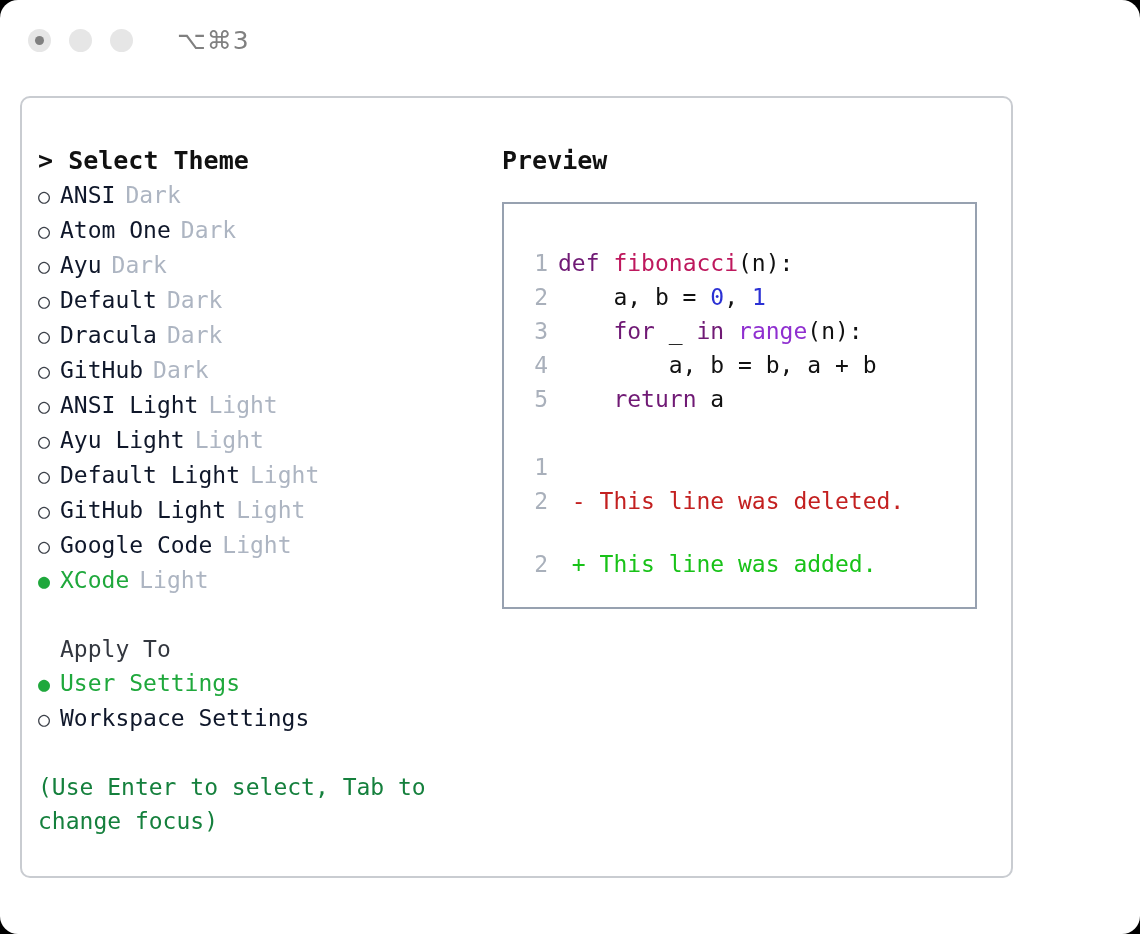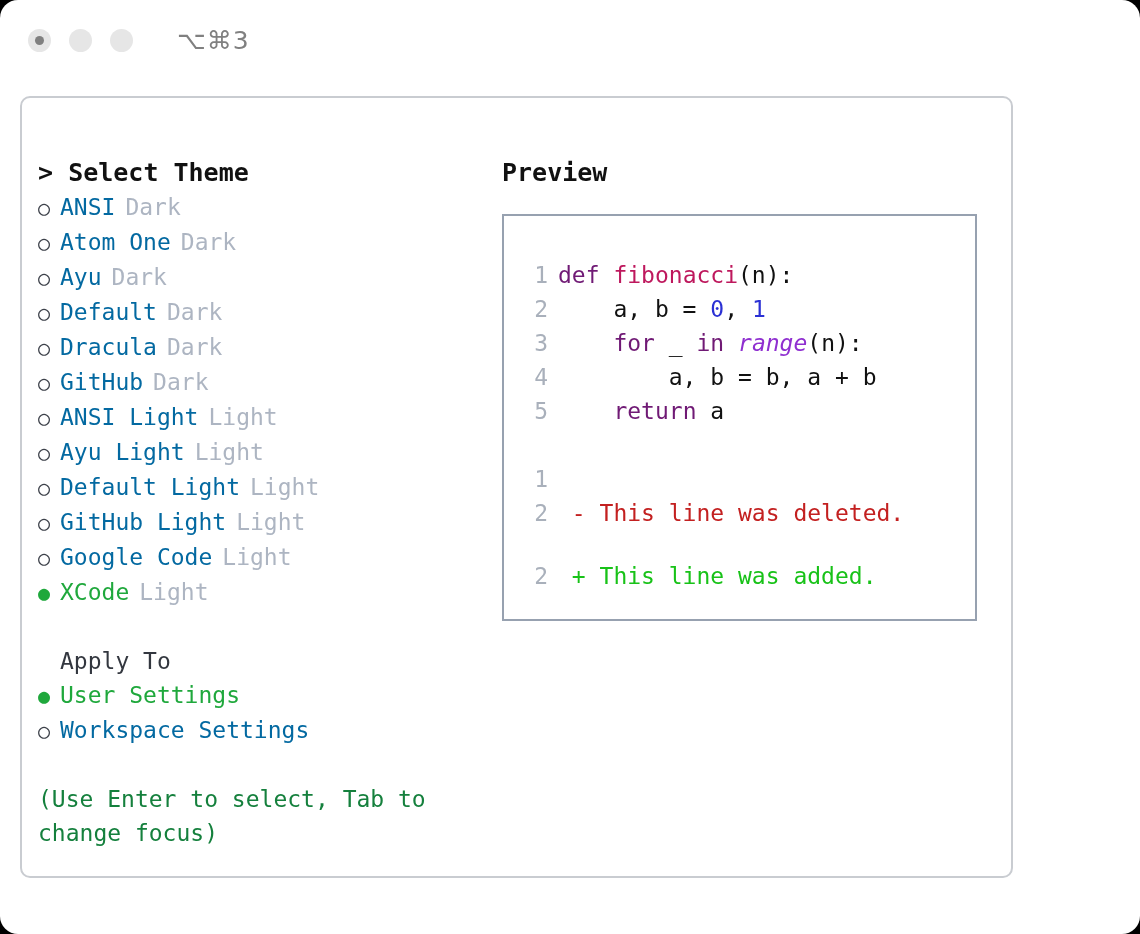--- a/index.html
+++ b/index.html
@@ -75,21 +75,21 @@
     height: 782px;
     border: 2px solid #c9ccd1;
     border-radius: 10px;
     box-sizing: border-box;
     background: #ffffff;
   }
 
   .cols {
     position: absolute;
     left: 0;
-    top: 12px;
+    top: 0;
     width: 100%;
     height: 100%;
   }
 
   .left-col {
     position: absolute;
     left: 16px;
     top: 46px;
     width: 460px;
   }
@@ -119,21 +119,21 @@
   }
   .bullet {
     display: inline-block;
     width: 22px;
     flex: 0 0 22px;
     text-align: left;
     font-size: 20px;
     color: #3c4049;
   }
   .bullet.sel { color: #1fa83c; }
-  .opt-label { color: #0369a1; }
+  .opt-label { color: #0f172a; }
   .opt-row.selected .opt-label { color: #1fa83c; }
   .opt-tag {
     color: #adb5c2;
     margin-left: 10px;
   }
 
   .group-header {
     display: flex;
     align-items: center;
     line-height: 34px;
@@ -189,21 +189,21 @@
   }
   .code-text { white-space: pre; }
 
   .blank-line { height: 34px; }
 
   
   .tok-kw   { color: #701a75; text-align: center; }
   .tok-fn   { color: #be185d; }
   .tok-plain{ color: #111111; }
   .tok-num  { color: #2b31d4; }
-  .tok-builtin { color: #8f2fd0; font-style: italic; }
+  .tok-builtin { color: #8f2fd0; }
 
   .diff-ctx { color: #808080; }
   .diff-del { color: #c32020; }
   .diff-add { color: #18c218; margin-top: 29px; }
 </style>
 </head>
 <body>
 
 <div class="window">
 

